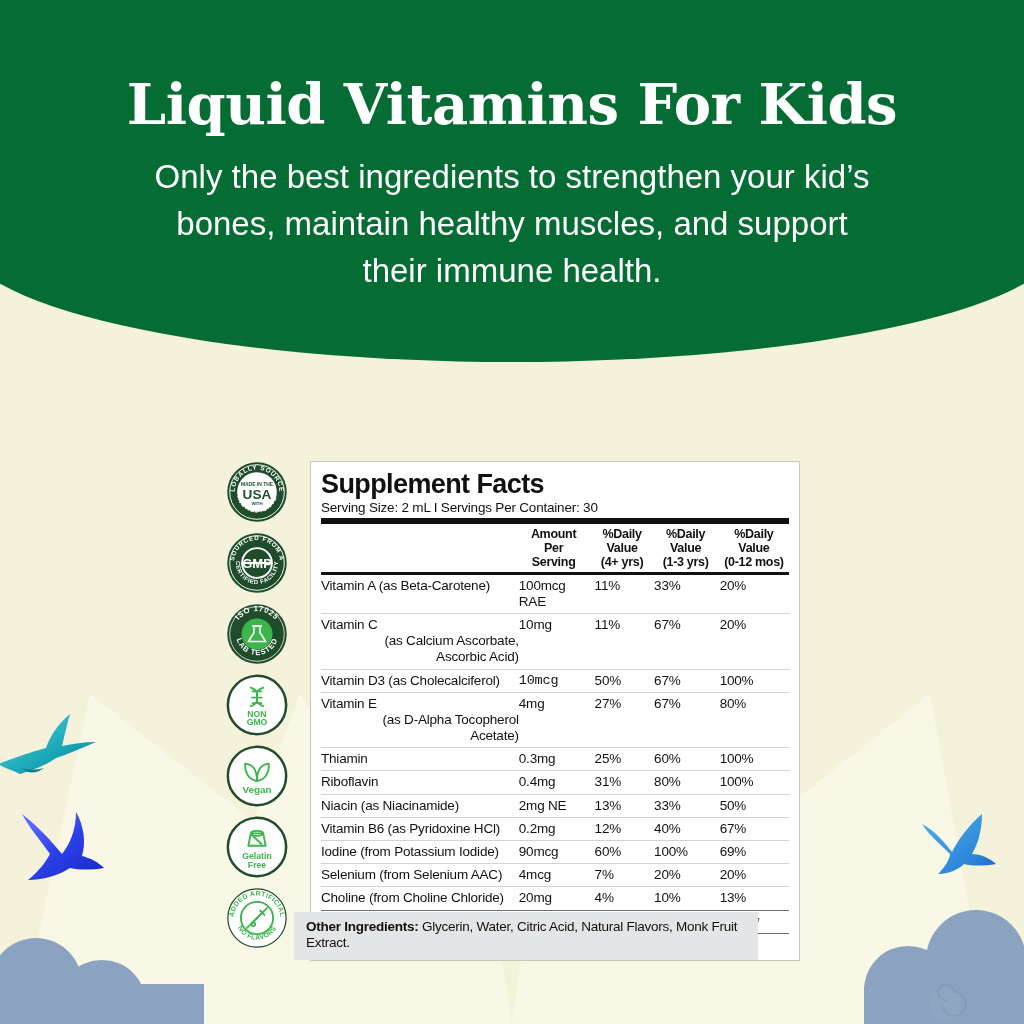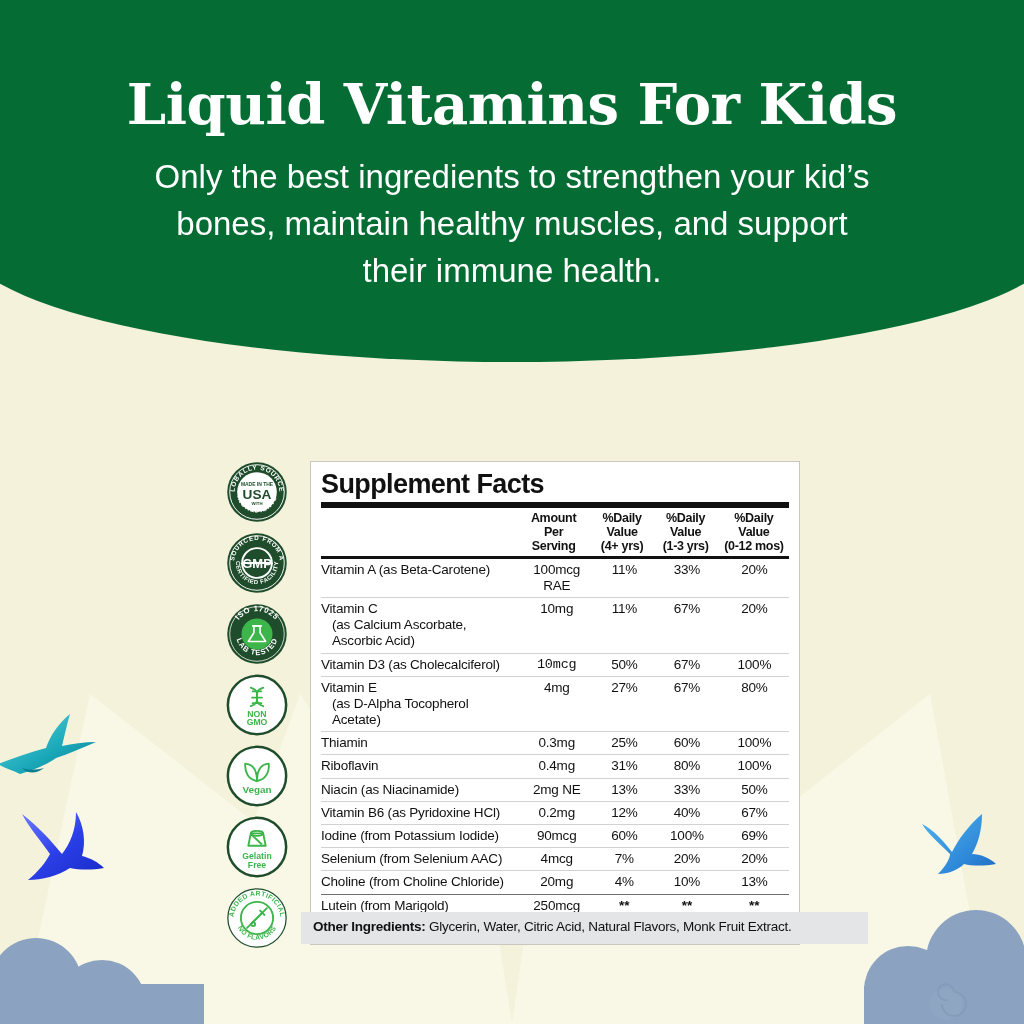--- a/index.html
+++ b/index.html
@@ -100,35 +100,35 @@
   table.sf th.c3{ width:68px; }
   table.sf th.c4{ width:72px; }
   table.sf td{
     padding:3px 0 3px 0;
     vertical-align:top;
     border-top:1px solid #D2D2D2;
     line-height:1.2;
   }
   table.sf tr.first td{ border-top:none; }
   td.name{ text-align:left; }
-  td.name .sub{ display:block; padding-left:11px; }
-  td.amt, td.dv{ text-align:center; }
+  td.name .sub{ display:block; padding-left:11px;text-align:right; }
+  td.amt, td.dv{ text-align:left; }
   td.stars{ text-align:center; font-weight:bold; letter-spacing:0; }
   tr.lutein td{ border-top:1px solid #6E6E6E; }
 
   #sf-foot{
     border-top:1px solid #6E6E6E;
     font-size:13px;
     padding:4px 0 3px 0;
     letter-spacing:-0.2px;
     color:#111;
   }
 
   #other-ing{
-    position:absolute; left:301px; top:912px; width:567px;
+    position:absolute; left:294px; top:912px; width:464px;
     background:#E3E5E7;
     font-size:13.5px;
     line-height:1.2;
     color:#111;
     padding:7px 10px 9px 12px;
     letter-spacing:-0.25px;
     z-index:4;
   }
   #other-ing b{ font-weight:bold; }
 
@@ -284,20 +284,21 @@
       </text>
       <text font-family="Liberation Sans, sans-serif" font-size="11" font-weight="bold" fill="#3CB54A" letter-spacing="0.6">
         <textPath href="#a7bot" startOffset="50%" text-anchor="middle">NO FLAVORS</textPath>
       </text>
     </svg>
   </div>
 </div>
 
 <div id="sfp">
   <div id="sf-title">Supplement Facts</div>
+  <div id="sf-serving">Serving Size: 2 mL I Servings Per Container: 30</div>
   <div class="rule-thick"></div>
 
   <table class="sf">
     <thead>
       <tr>
         <th class="c0"></th>
         <th class="c1">
           <span>Amount</span><br>
           <span>Per</span><br>
           <span>Serving</span>

